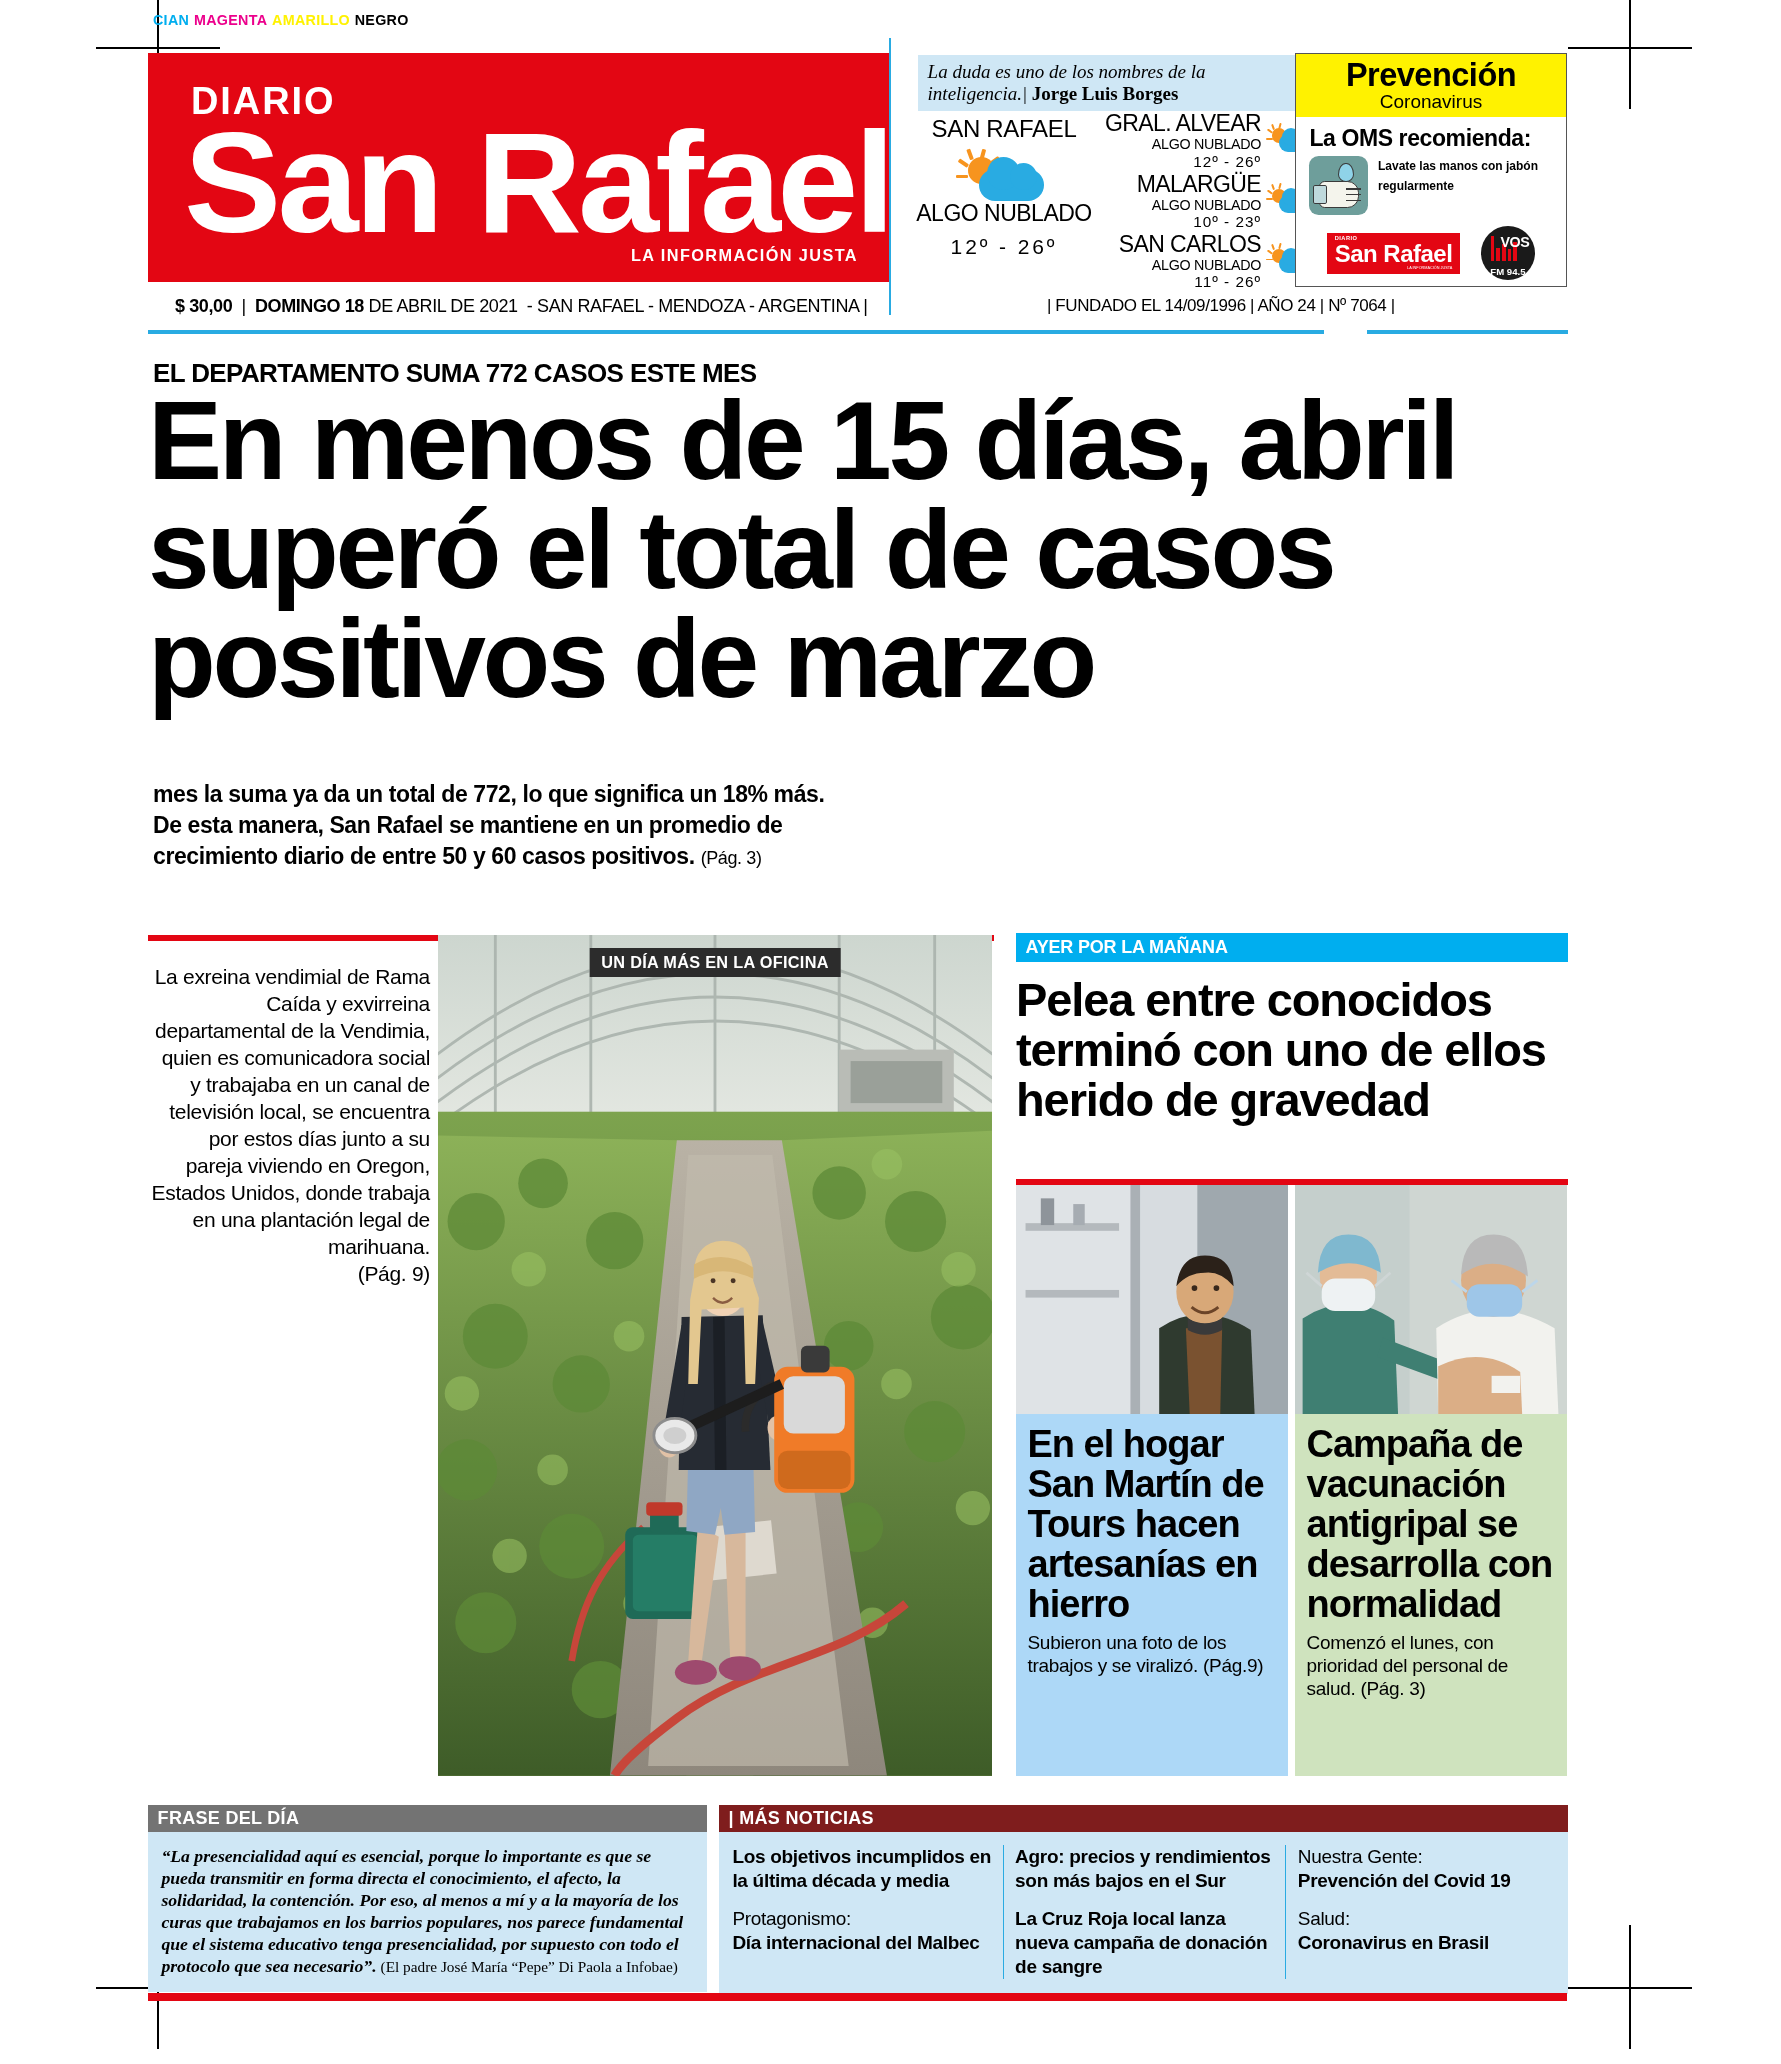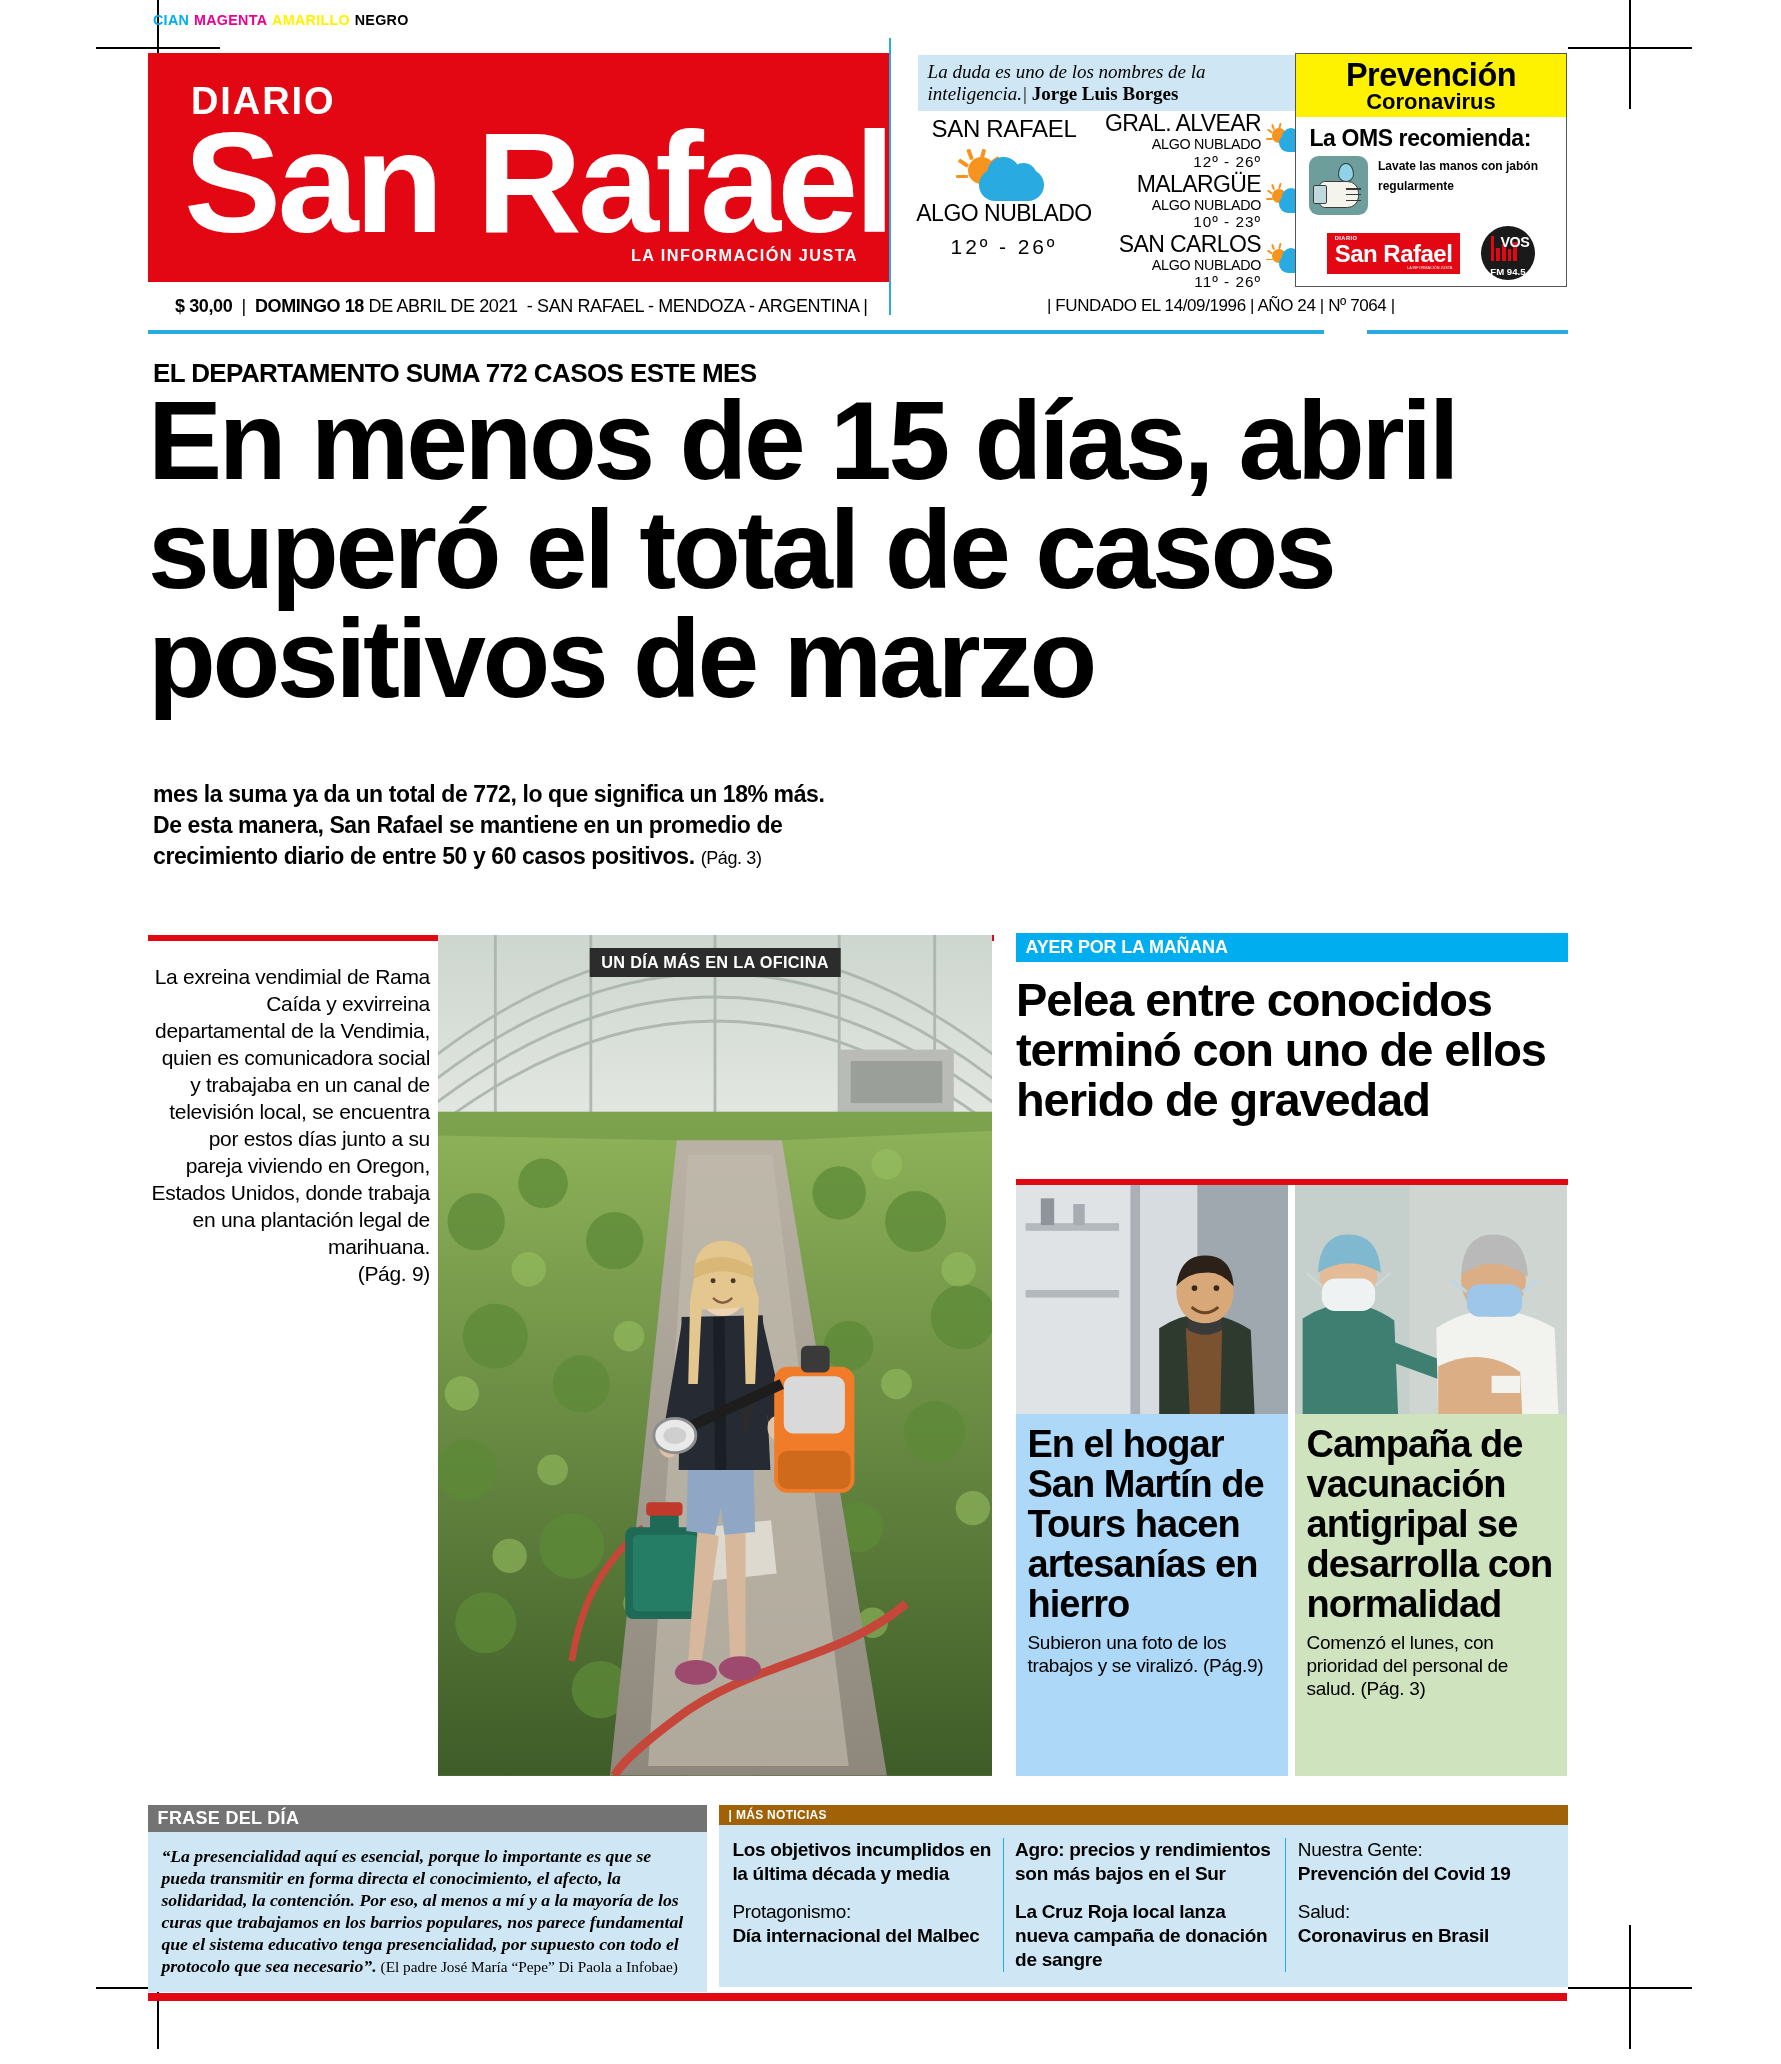--- a/index.html
+++ b/index.html
@@ -51,21 +51,21 @@
   
   .sc{position:relative;display:inline-block;}
   .sc .sun{position:absolute;border-radius:50%;background:#F7941E;}
   .sc .ray{position:absolute;background:#F7941E;border-radius:1px;}
   .sc .cloud{position:absolute;background:#29ABE2;border-radius:48px;}
 
   
   .prev{position:absolute;left:1295px;top:53px;width:272px;height:234px;border:1.9px solid #555;box-sizing:border-box;background:#fff;}
   .prev-hd{background:#FFF200;text-align:center;padding:3.8px 0 5.7px 0;}
   .prev-hd .t1{font-size:32.5px;font-weight:bold;line-height:34px;letter-spacing:-0.5px;}
-  .prev-hd .t2{font-size:22px;font-weight:bold;line-height:20px;}
+  .prev-hd .t2{font-size:19px;font-weight:normal;line-height:20px;}
   .prev-oms{font-size:23px;font-weight:bold;margin:7.6px 0 3.8px 13.4px;letter-spacing:-0.4px;}
   .prev-body{display:flex;align-items:flex-start;padding:0 9.6px;}
   .handicon{width:59px;height:59px;background:#6E9E9B;border-radius:9.6px;flex:none;position:relative;margin-left:3.8px;}
   .handicon .palm{position:absolute;left:9.6px;top:25px;width:38px;height:25px;background:#F4F4EC;border-radius:5.7px 11.5px 11.5px 5.7px;border:1.4px solid #3a3a3a;}
   .handicon .cuff{position:absolute;left:3.8px;top:29px;width:11.5px;height:17px;background:#BFD9DC;border:1.4px solid #3a3a3a;border-radius:1.9px;}
   .handicon .drop{position:absolute;left:29px;top:7.6px;width:13.4px;height:17px;background:#8FD3E8;border:1.4px solid #3a3a3a;border-radius:50% 50% 50% 50%/60% 60% 40% 40%;transform:rotate(0deg);}
   .handicon .ln{position:absolute;height:1.4px;background:#3a3a3a;right:7.6px;}
   .prev-txt{font-size:12px;font-weight:bold;line-height:20px;margin-left:9.6px;}
   .prev-logos{display:flex;align-items:center;justify-content:center;gap:21px;margin-top:11.5px;}
   .logo-sr{background:#E30613;color:#fff;padding:1.9px 7.6px 2.9px 7.6px;position:relative;}
@@ -116,21 +116,21 @@
   .card-b{left:1295px;background:#CFE3BE;}
 
   
   .frase{position:absolute;left:148px;top:1805px;width:559px;}
   .panel-hd{background:#737373;color:#fff;font-size:18px;font-weight:bold;padding:2.9px 9.6px;letter-spacing:0.3px;}
   .frase-body{background:#CFE7F5;padding:13.4px 13.4px 15.3px 13.4px;font-family:"Liberation Serif",serif;}
   .frase-body .q{font-size:17.7px;line-height:22px;font-weight:bold;font-style:italic;}
   .frase-body .src{font-style:normal;font-weight:normal;font-size:15.3px;}
 
   .mas{position:absolute;left:719px;top:1805px;width:849px;}
-  .mas-hd{background:#a16207;color:#fff;font-size:12px;font-weight:bold;padding:2.9px 9.6px;letter-spacing:0.3px;}
+  .mas-hd{background:#7f1d1d;color:#fff;font-size:18px;font-weight:bold;padding:2.9px 9.6px;letter-spacing:0.3px;}
   .mas-body{background:#CFE7F5;display:flex;padding:13.4px 0 15.3px 0;}
   .mas-col{padding:0 11.5px;border-left:1.9px solid #29ABE2;flex:1;}
   .mas-col:first-child{border-left:none;padding-left:13.4px;}
   .mas-item{font-size:19px;line-height:24px;letter-spacing:-0.3px;margin-bottom:13.4px;}
   .mas-item:last-child{margin-bottom:0;}
   .mas-item b{font-weight:bold;}
   .mas-item .lt{font-weight:normal;}
 
   .bottomrule{position:absolute;left:148px;top:1993px;width:1419px;height:7.6px;background:#E30613;}
 

